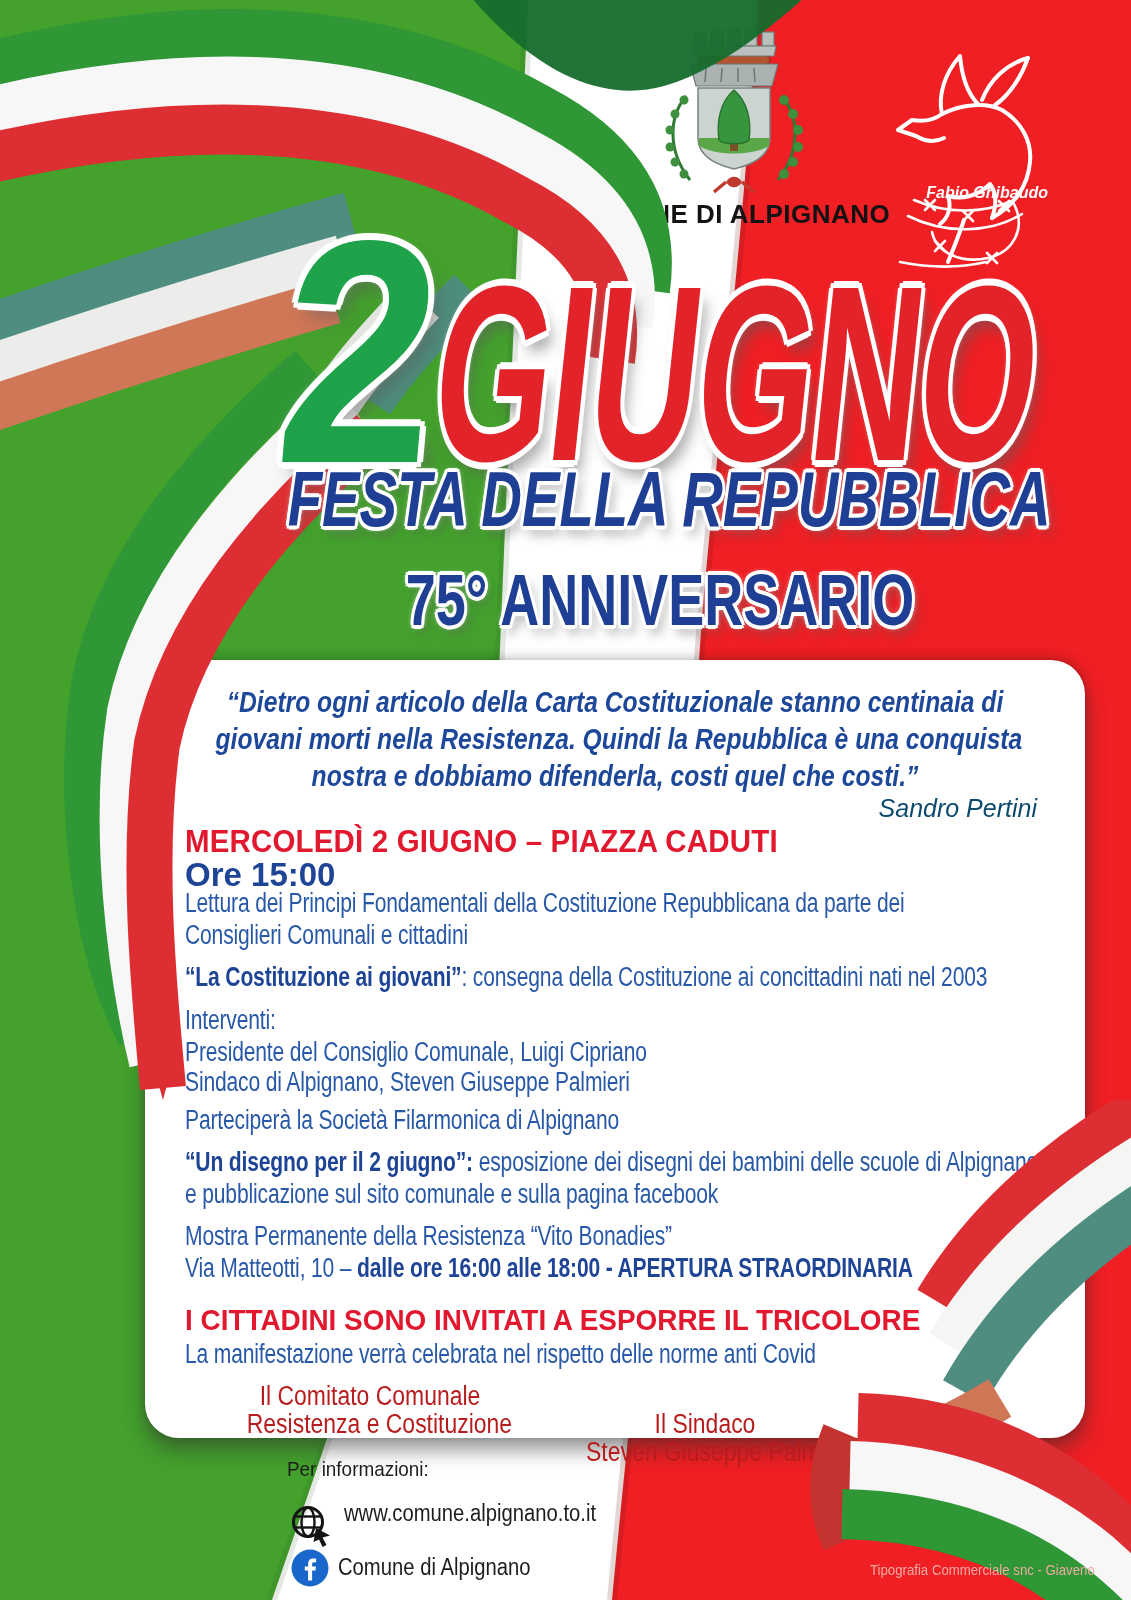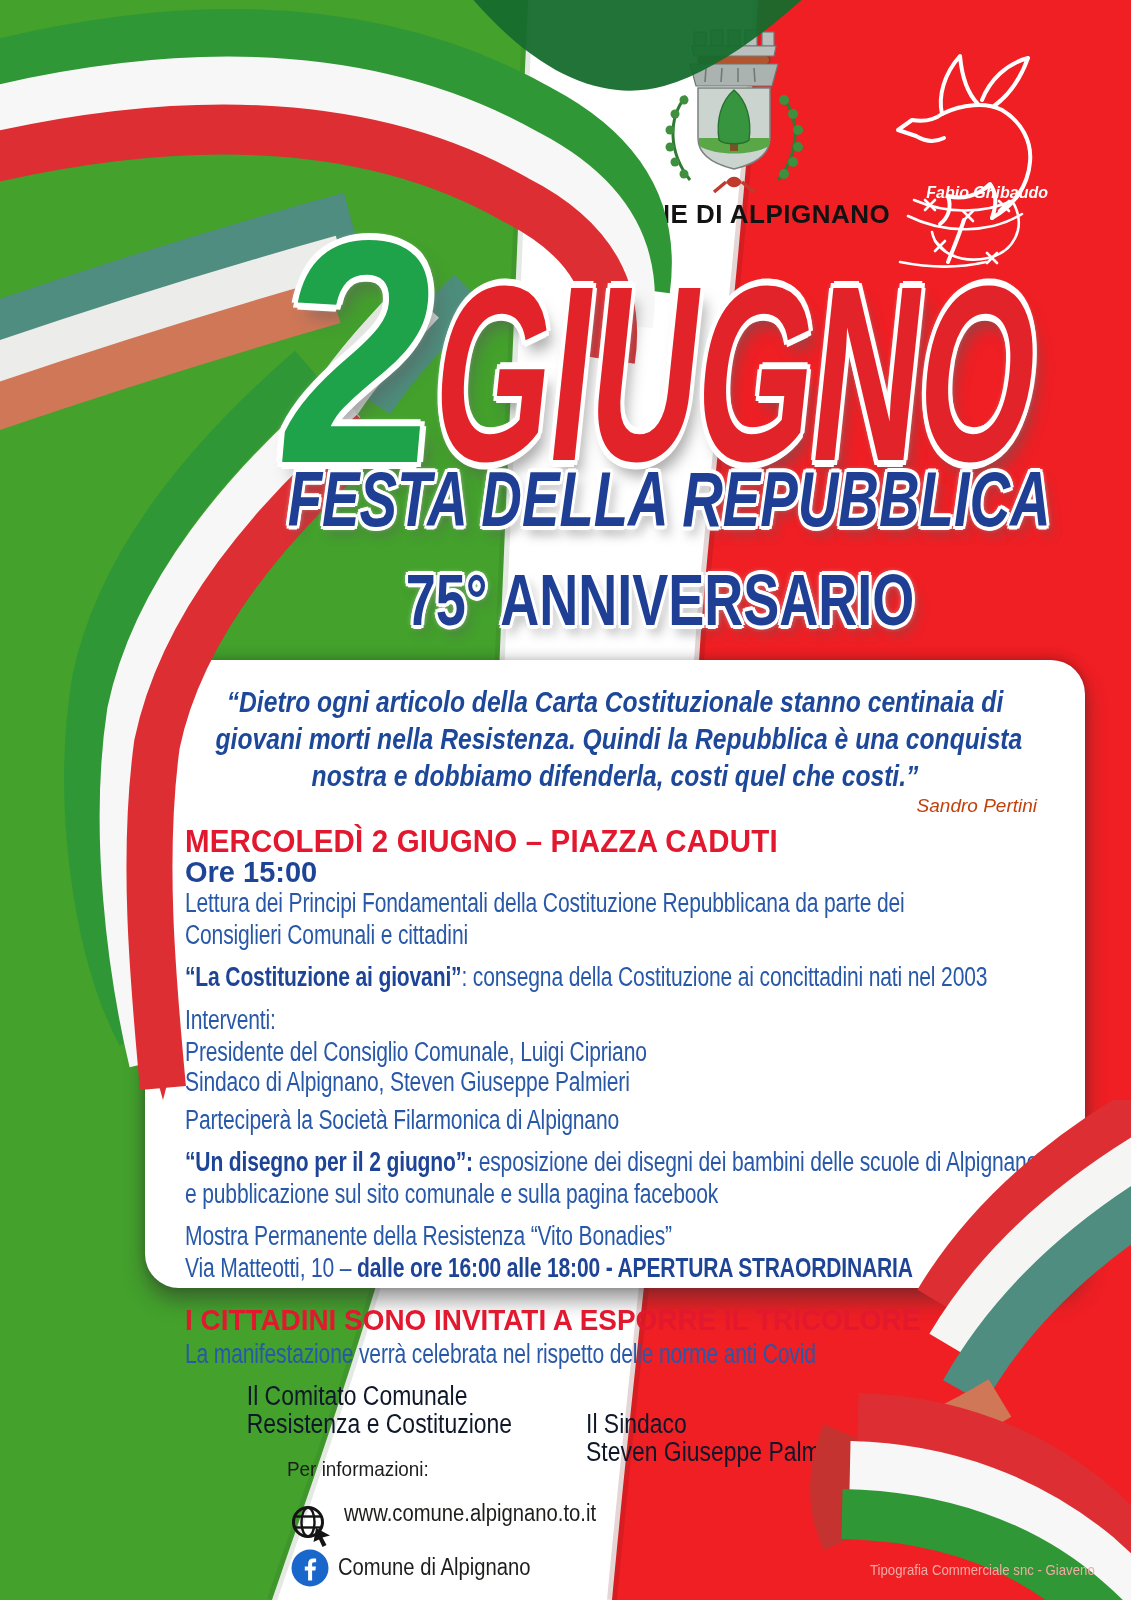--- a/index.html
+++ b/index.html
@@ -41,39 +41,39 @@
     left:150px;top:564px;width:1020px;text-align:center;
     font-size:72px;line-height:1;font-weight:700;color:#1e3f94;
     transform:scaleX(.75);transform-origin:center top;white-space:nowrap;
   }
   .municipality{
     left:430px;top:201px;width:600px;text-align:center;
     font-size:26px;line-height:1;font-weight:700;color:#121212;letter-spacing:.5px;
   }
   
   .card{
-    left:145px;top:660px;width:940px;height:628px;background:#fff;border-radius:34px;
+    left:145px;top:660px;width:940px;height:778px;background:#fff;border-radius:34px;
     box-shadow:0 12px 20px rgba(45,45,45,.5), 0 -5px 12px rgba(0,0,0,.10), 0 0 6px rgba(0,0,0,.12);
   }
   .card .ln{position:absolute;left:40px;line-height:1;white-space:nowrap;
     transform:scaleX(.78);transform-origin:left top;letter-spacing:-.2px;}
   .body-blue{font-size:27px;color:#2858a8;}
   .bold-blue{font-weight:700;color:#1e4496;}
   .quote-line{position:absolute;left:0;width:100%;text-align:center;line-height:1;
     font-size:29px;font-weight:700;font-style:italic;color:#1d4899;
     transform:scaleX(.85);transform-origin:center top;white-space:nowrap;}
-  .quote-author{position:absolute;right:48px;top:136px;font-size:19px;font-style:italic;
-    color:#c2410c;line-height:1;margin-left:32px;}
+  .quote-author{position:absolute;right:48px;top:136px;font-size:25px;font-style:italic;
+    color:#0c4a6e;line-height:1;margin-left:32px;}
   .heading-red{position:absolute;left:40px;top:166px;font-size:31px;font-weight:700;
     color:#e2182f;line-height:1;white-space:nowrap;transform:scaleX(.95);transform-origin:left top;
     letter-spacing:.2px;}
-  .time{position:absolute;left:40px;top:198px;font-size:29px;font-weight:700;color:#1e4496;line-height:1;}
+  .time{position:absolute;left:40px;top:198px;font-size:33px;font-weight:700;color:#1e4496;line-height:1;}
   .notice-red{position:absolute;left:40px;top:645px;font-size:30px;font-weight:700;color:#e2182f;
     line-height:1;white-space:nowrap;transform:scaleX(.93);transform-origin:left top;}
-  .sig{position:absolute;font-size:27px;color:#0f172a;line-height:28px;}
+  .sig{position:absolute;text-align:center;font-size:27px;color:#b91c1c;line-height:28px;}
   .sig div{white-space:nowrap;transform:scaleX(.85);transform-origin:center top;}
   
   .footer-label{left:287px;top:1458px;font-size:21px;color:#1d1d1b;line-height:1;
     white-space:nowrap;transform:scaleX(.9);transform-origin:left top;}
   .website{left:344px;top:1502px;font-size:23px;color:#1d1d1b;line-height:1;
     white-space:nowrap;transform:scaleX(.88);transform-origin:left top;}
   .fbpage{left:338px;top:1556px;font-size:23px;color:#1d1d1b;line-height:1;
     white-space:nowrap;transform:scaleX(.88);transform-origin:left top;}
   .printer{left:855px;top:1562px;width:250px;text-align:center;font-size:15px;color:#f2aba4;
     line-height:1;white-space:nowrap;transform:scaleX(.88);transform-origin:center top;}

